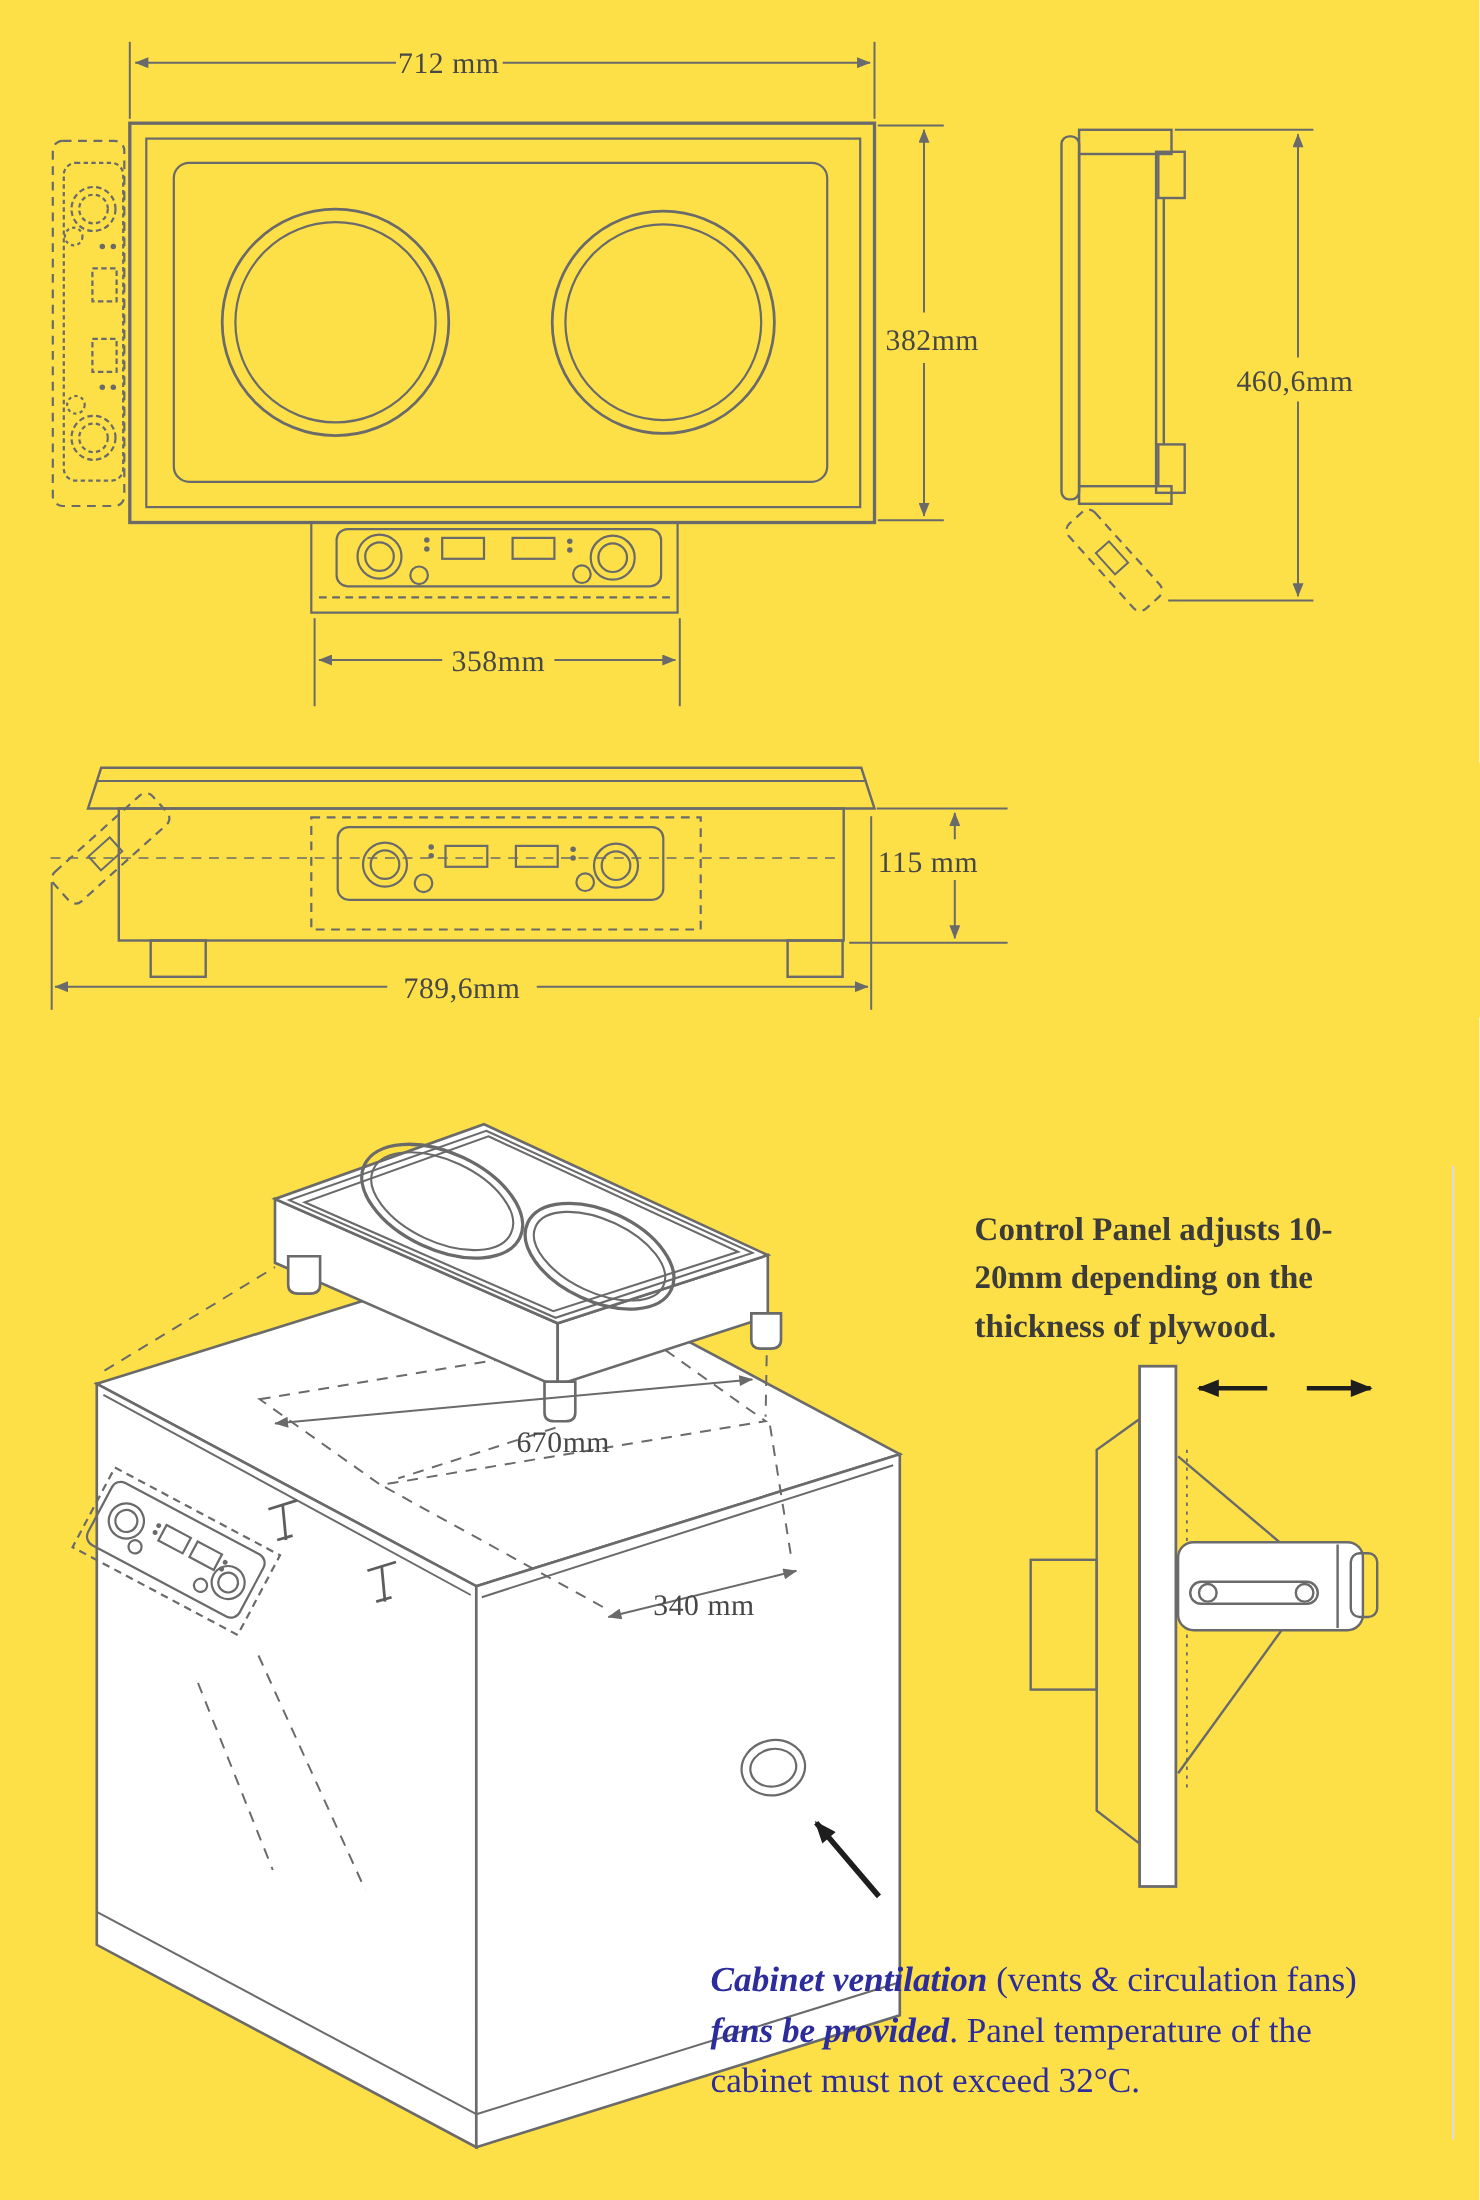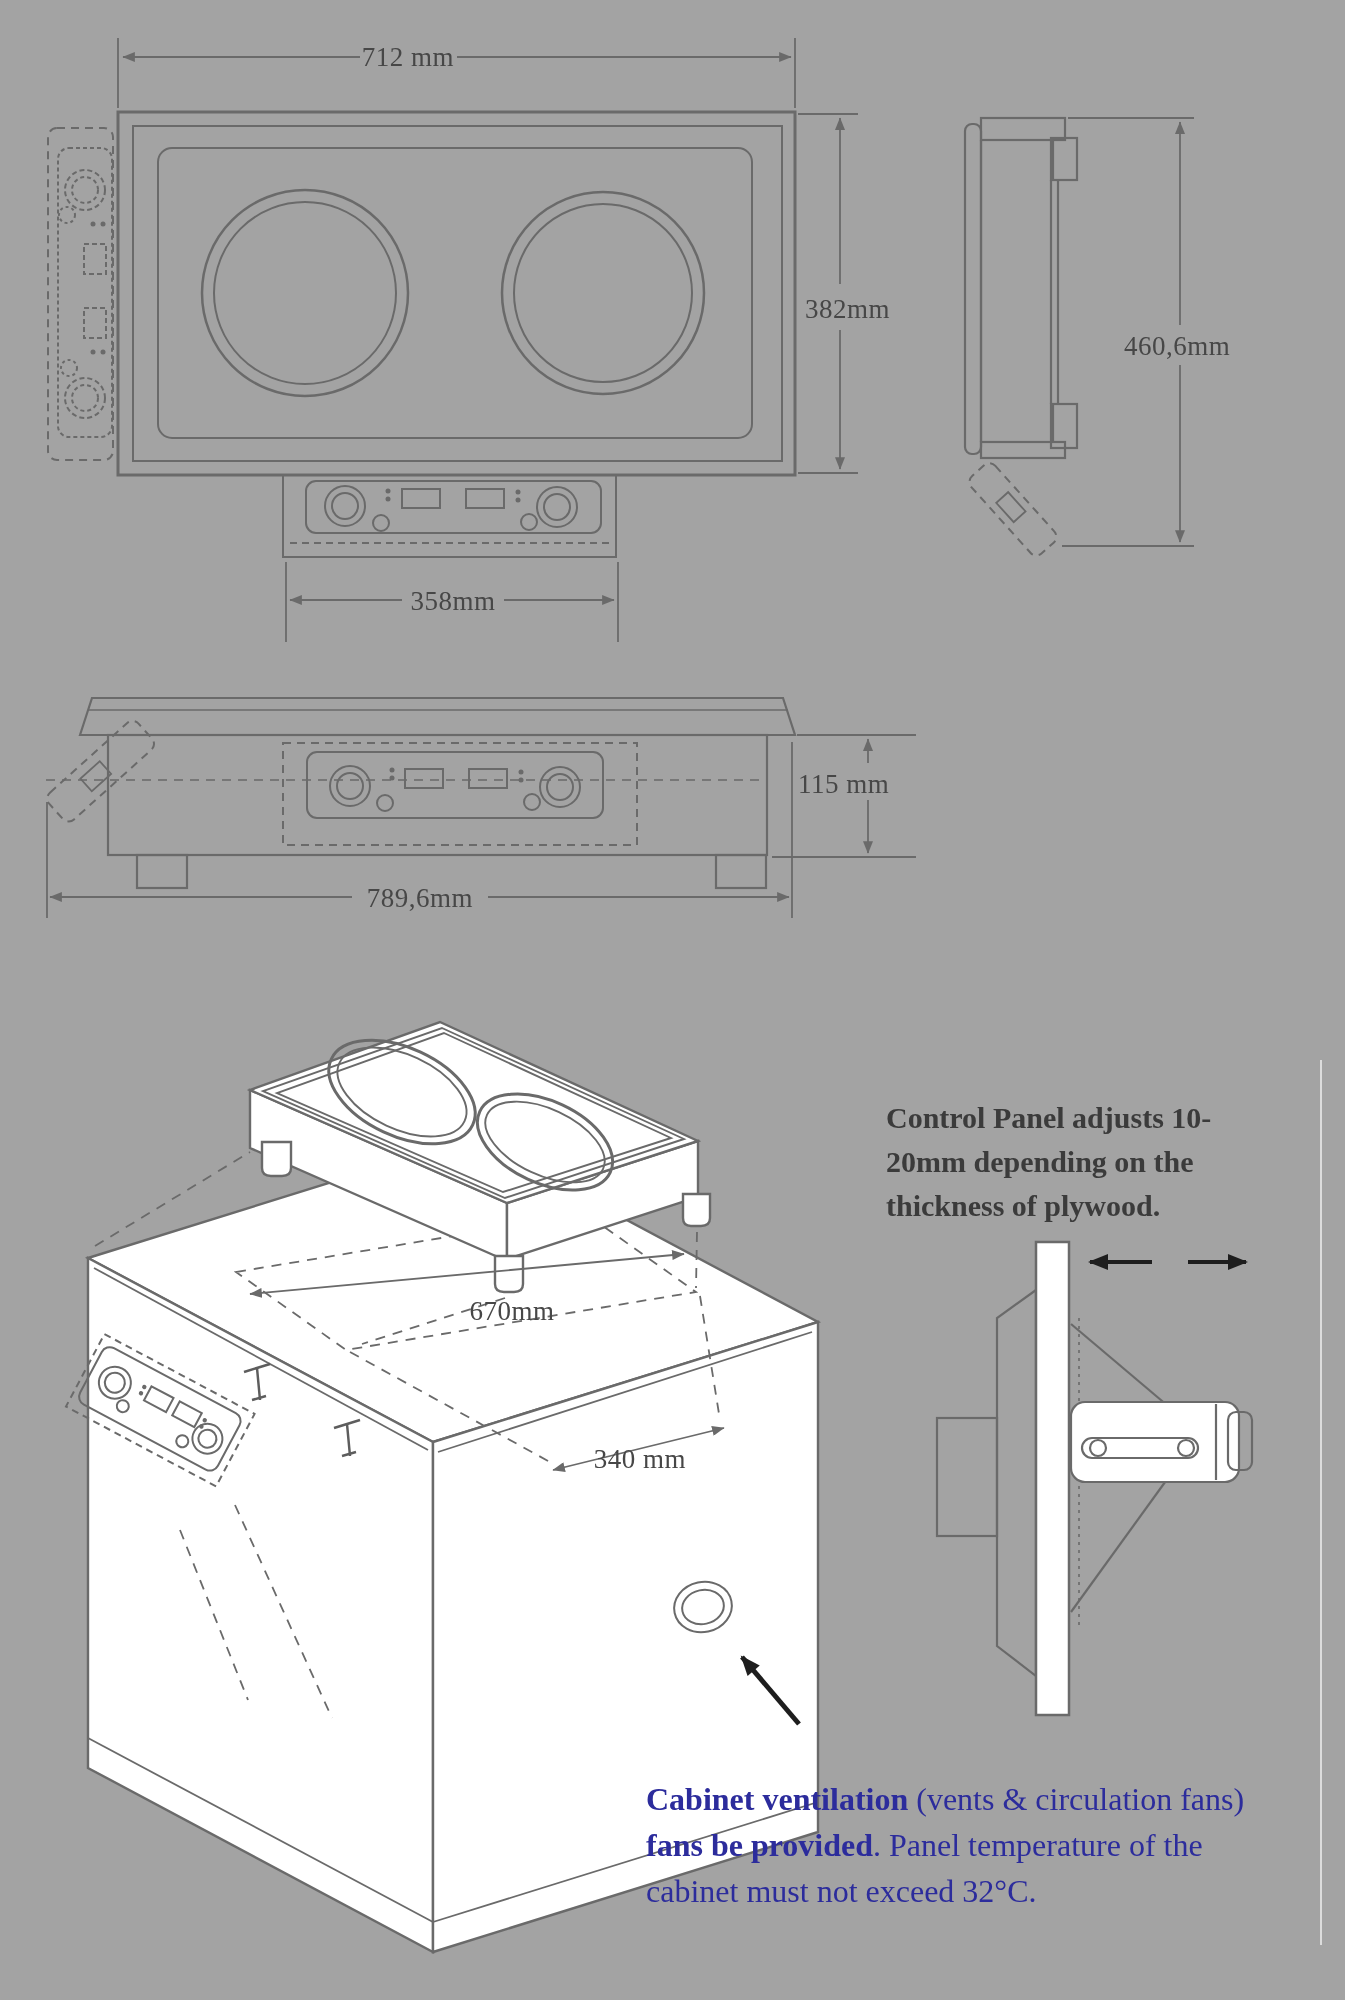--- a/index.html
+++ b/index.html
@@ -1,24 +1,24 @@
 <!DOCTYPE html>
 <html><head>
 <meta charset="utf-8">
 <style>
   html,body{margin:0;padding:0;background:#ffffff;}
-  .canvas{position:relative;width:1345px;height:2000px;background:#a3a3a3;overflow:hidden;
+  .canvas{position:relative;width:1345px;height:2000px;background:#fde047;overflow:hidden;
           font-family:"Liberation Serif", serif;}
   svg{position:absolute;left:0;top:0;}
   .dim{font:400 27px "Liberation Serif", serif;fill:#474747;letter-spacing:.5px;}
   .note-control{position:absolute;left:886px;top:1096px;width:470px;
     font:bold 30px "Liberation Serif", serif;color:#3b3b3b;line-height:44px;}
   .note-vent{position:absolute;left:646px;top:1776px;width:705px;
     font:400 32px "Liberation Serif", serif;color:#2c2c9c;line-height:46px;}
-  .bi{font-weight:bold;}
+  .bi{font-weight:bold;font-style:italic;}
   .scan-line{position:absolute;left:1320px;top:1060px;width:2px;height:885px;background:#dcdcdc;}
 </style>
 </head>
 <body>
 
 <div class="canvas">
 
 <svg width="1345" height="2000" viewBox="0 0 1345 2000">
   <defs>
     <marker id="ag" viewBox="0 0 10 8" refX="9.5" refY="4" markerWidth="13" markerHeight="10" orient="auto-start-reverse" markerUnits="userSpaceOnUse">

